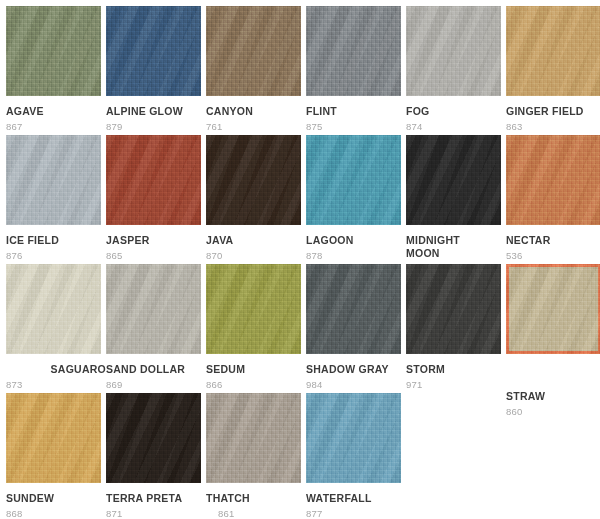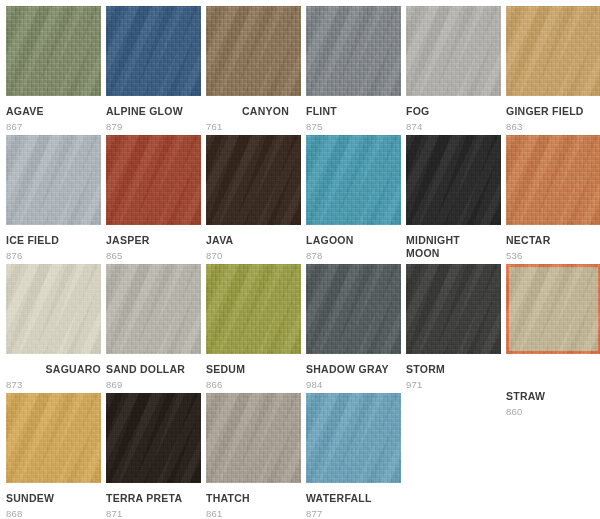--- a/index.html
+++ b/index.html
@@ -19,21 +19,20 @@
     grid-template-columns: repeat(6, 100px);
     grid-auto-rows: 129px;
     padding: 6px 0 0 6px;
     box-sizing: border-box;
   }
 
   .swatch-cell {
     width: 100px;
     height: 129px;
     box-sizing: border-box;
-    padding-right: 5px;
     position: relative;
     border-radius: 10px;
   }
 
   .swatch-chip {
     width: 95px;
     height: 90px;
     box-sizing: border-box;
     position: relative;
     overflow: hidden;
@@ -136,21 +135,21 @@
         <div class="weave"></div>
       </div>
       <div class="swatch-label" style="color: rgb(59, 59, 59);">ALPINE GLOW</div>
       <div class="swatch-code" style="color: rgb(168, 168, 168);">879</div>
     </div>
     <div class="swatch-cell">
       <div class="swatch-chip" style="background: rgb(138, 115, 88);">
         <div class="mottle"></div>
         <div class="weave"></div>
       </div>
-      <div class="swatch-label" style="color: rgb(59, 59, 59); margin-left: 36px;">CANYON</div>
+      <div class="swatch-label" style="color: rgb(59, 59, 59);">CANYON</div>
       <div class="swatch-code" style="color: rgb(168, 168, 168);">761</div>
     </div>
     <div class="swatch-cell">
       <div class="swatch-chip" style="background: rgb(128, 133, 137);">
         <div class="mottle"></div>
         <div class="weave"></div>
       </div>
       <div class="swatch-label" style="color: rgb(59, 59, 59);">FLINT</div>
       <div class="swatch-code" style="color: rgb(168, 168, 168);">875</div>
     </div>
@@ -282,21 +281,21 @@
       </div>
       <div class="swatch-label" style="color: rgb(59, 59, 59);">TERRA PRETA</div>
       <div class="swatch-code" style="color: rgb(168, 168, 168);">871</div>
     </div>
     <div class="swatch-cell">
       <div class="swatch-chip" style="background: rgb(168, 158, 146);">
         <div class="mottle"></div>
         <div class="weave"></div>
       </div>
       <div class="swatch-label" style="color: rgb(59, 59, 59);">THATCH</div>
-      <div class="swatch-code" style="color: rgb(168, 168, 168);">861</div>
+      <div class="swatch-code" style="color: rgb(168, 168, 168); margin-left: 12px;">861</div>
     </div>
     <div class="swatch-cell">
       <div class="swatch-chip" style="background: rgb(107, 162, 187);">
         <div class="mottle"></div>
         <div class="weave"></div>
       </div>
       <div class="swatch-label" style="color: rgb(59, 59, 59);">WATERFALL</div>
       <div class="swatch-code" style="color: rgb(168, 168, 168);">877</div>
     </div>
   </div>

